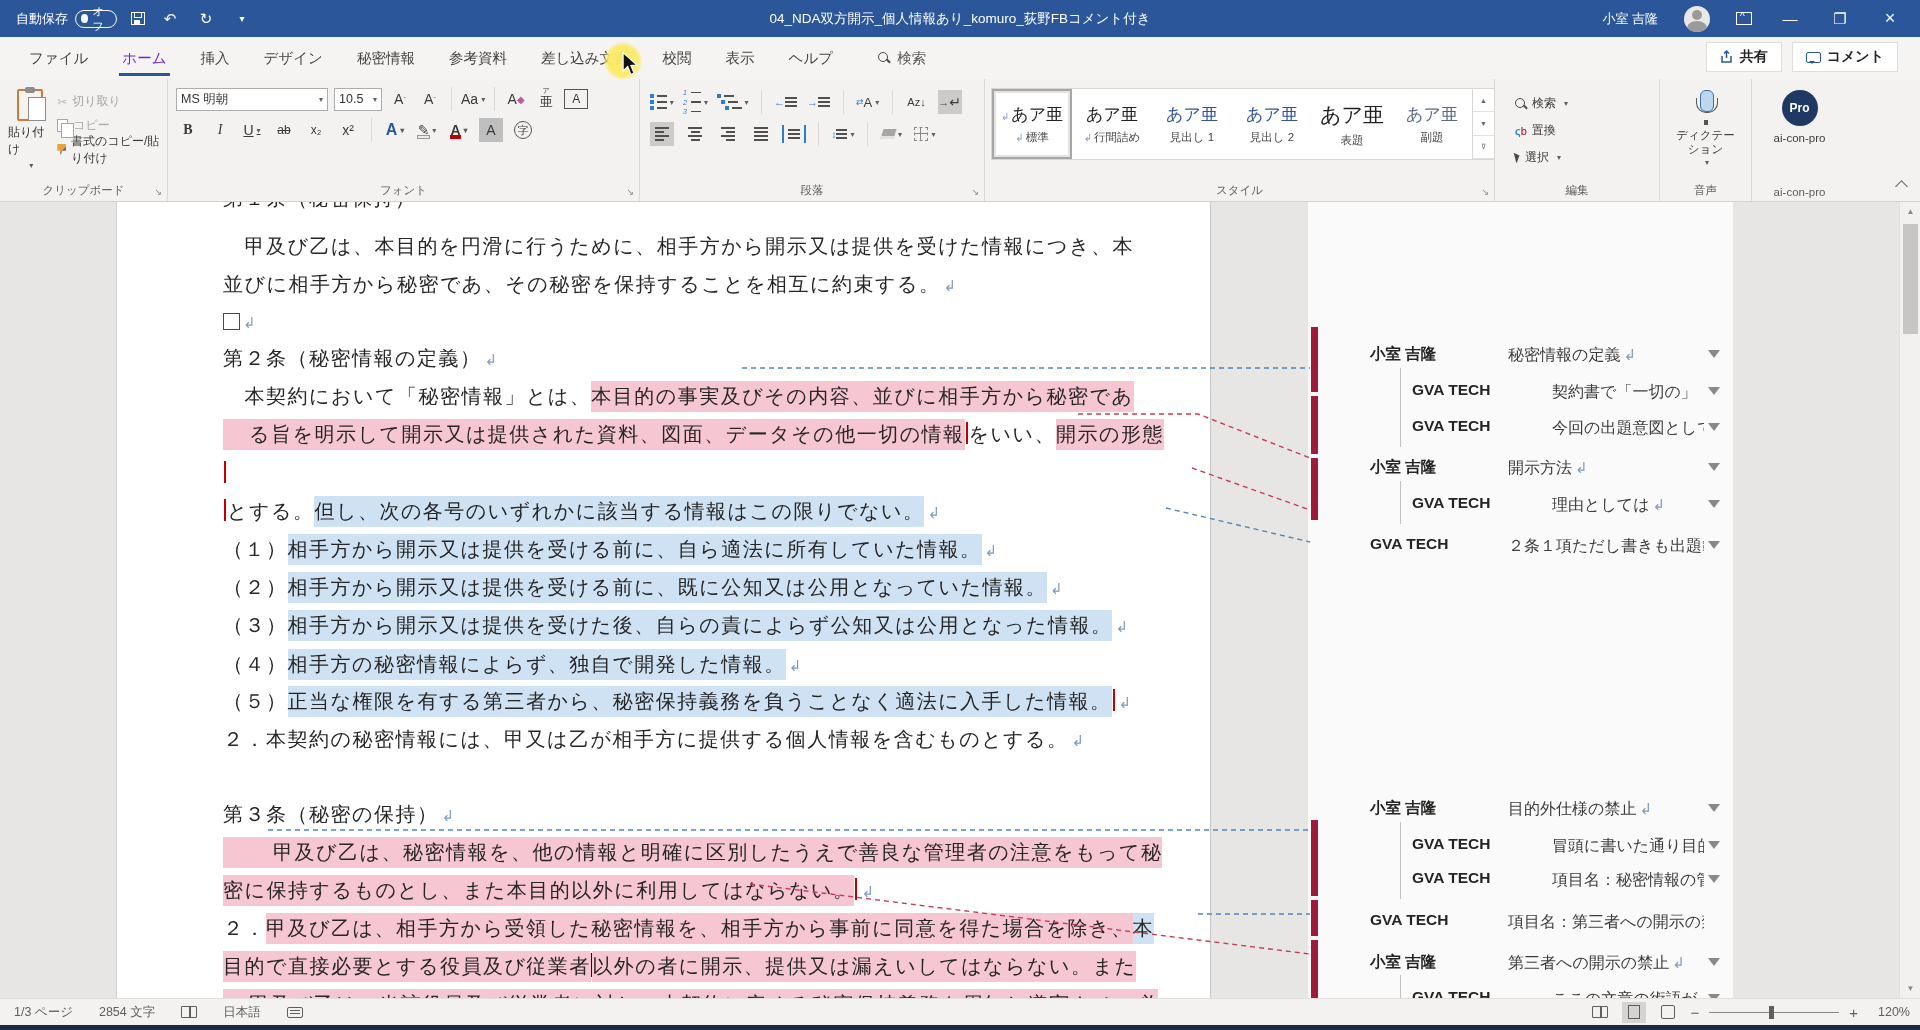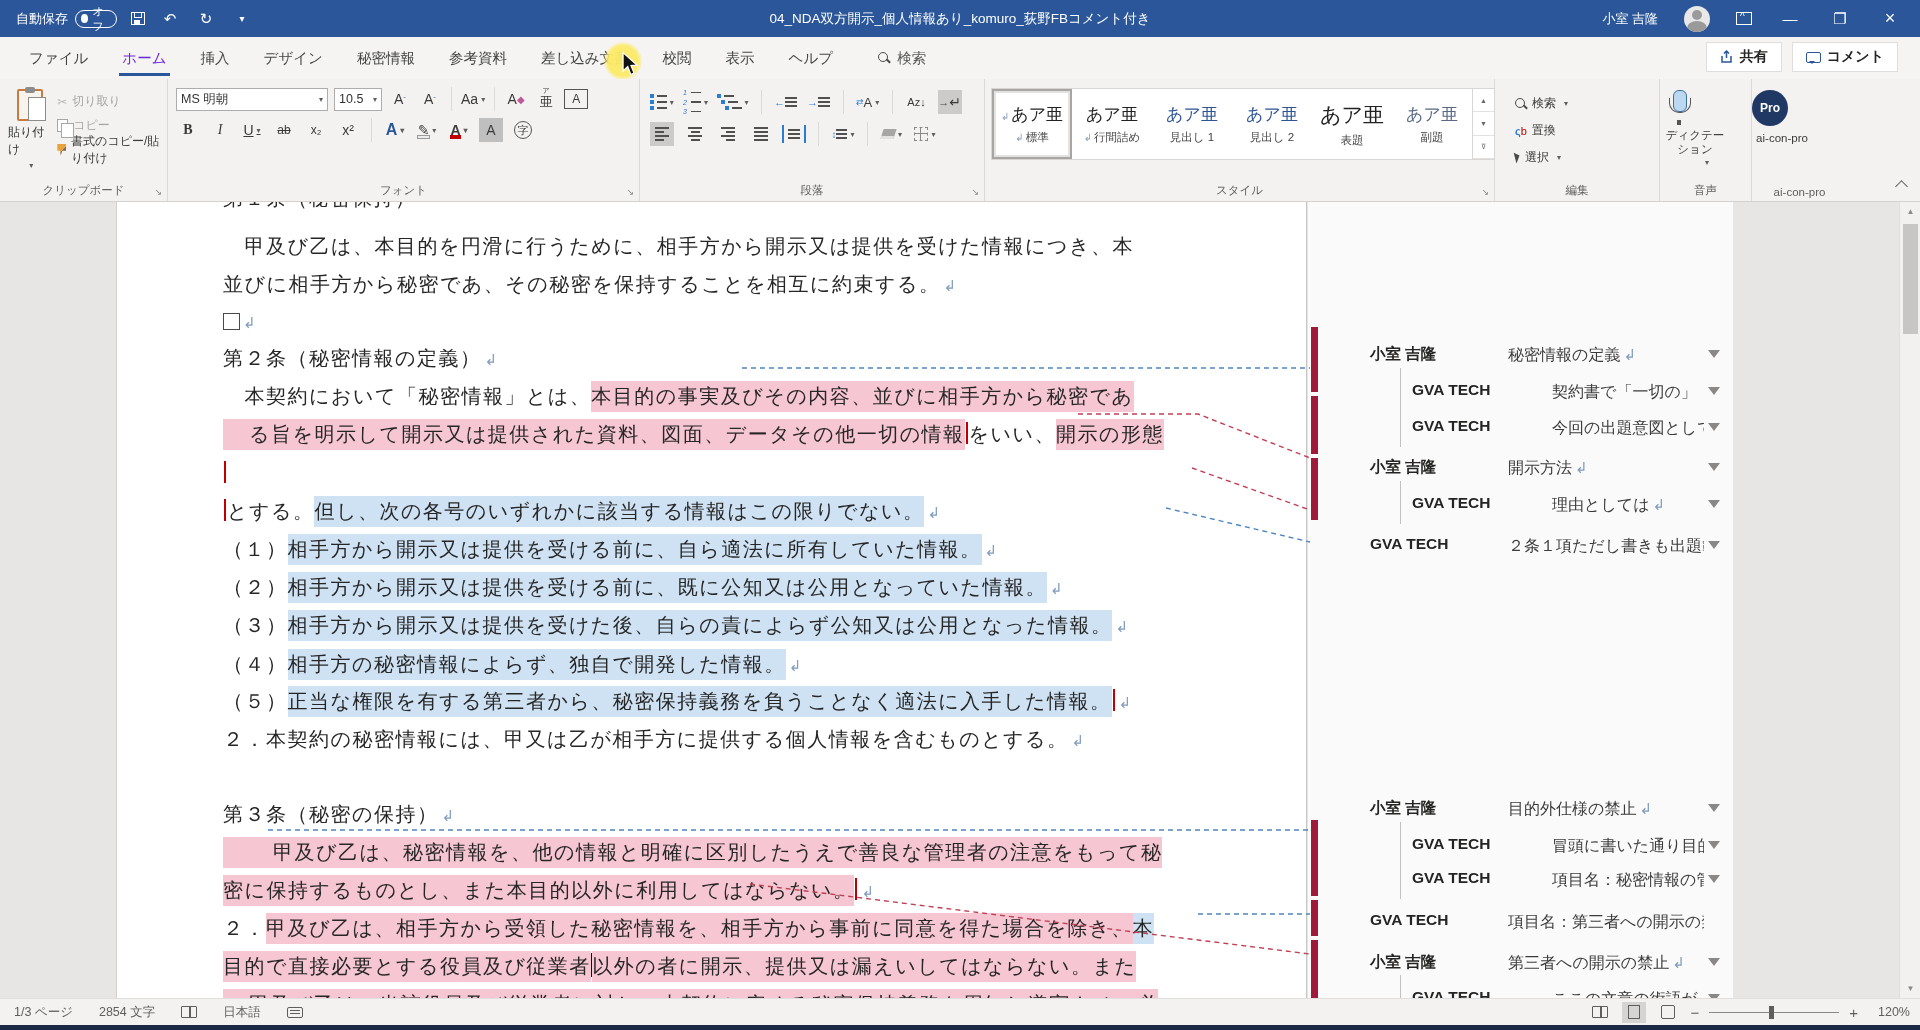--- a/index.html
+++ b/index.html
@@ -102,26 +102,26 @@
   .mag:after { content:""; position:absolute; left:8px; top:8px; width:5px; height:1.6px; background:#4a4a4a; transform:rotate(45deg); }
   .selarrow { width:0; height:0; border-left:5px solid #4a4a4a; border-top:4px solid transparent; border-bottom:7px solid transparent; transform:rotate(-15deg); display:inline-block; }
   .repl { font-size:11px; }
   .repl b { color:#2b7cd3; } .repl i { color:#c00000; font-style:normal; }
   
   .mic { width:38px; height:40px; position:relative; }
   .mic:before { content:""; position:absolute; left:13px; top:2px; width:12px; height:20px; background:#bcd8f0; border:1.5px solid #3b6ea5; border-radius:6px; }
   .mic:after { content:""; position:absolute; left:9px; top:10px; width:20px; height:14px; border:1.5px solid #555; border-top:none; border-radius:0 0 10px 10px; }
   .mic u { position:absolute; left:17px; bottom:3px; width:4px; height:5px; background:#555; text-decoration:none; }
   .procircle { width:36px; height:36px; border-radius:50%; background:#1f3864; color:#fff; font-size:12px; font-weight:bold; display:flex; align-items:center; justify-content:center; }
-  .vbtn { display:flex; flex-direction:column; font-size:11.5px; color:#3b3a39; line-height:14px; text-align:center; }
+  .vbtn { display:flex; flex-direction:column; align-items:center; font-size:11.5px; color:#3b3a39; line-height:14px; text-align:center; }
   .collapse-chev { position:absolute; right:14px; bottom:10px; width:9px; height:9px; border-left:1.6px solid #605e5c; border-top:1.6px solid #605e5c; transform:rotate(45deg); }
 
   
   .workspace { position:absolute; left:0; top:202px; width:1920px; height:796px; background:#e7e6e5; overflow:hidden; }
-  .page { position:absolute; left:116px; top:0; width:1191px; height:796px; background:#fff; border-left:1px solid #d2d0ce; border-right:1px solid #c8c6c4; overflow:hidden; }
+  .page { position:absolute; left:116px; top:0; width:1095px; height:796px; background:#fff; border-left:1px solid #d2d0ce; border-right:1px solid #c8c6c4; overflow:hidden; }
   .markup-area { position:absolute; left:1308px; top:0; width:425px; height:796px; background:#fbfafa; }
   .doc-line { position:absolute; left:106px; right:20px; height:34px; font-family:"Liberation Serif",serif; font-size:20px; letter-spacing:1.5px; color:#262626; white-space:nowrap; line-height:32px; }
   .hl { padding:4px 0 5px; }
   .hl.pink { background:#f6c6d2; }
   .hl.blue { background:#cfe2f4; }
   .hl.pad { padding-left:26px; }
   .hl.padlg { padding-left:50px; }
   .pilcrow { color:#7f9bbd; font-size:15px; margin-left:3px; font-family:"Liberation Sans",sans-serif; }
   .insbar { display:inline-block; width:2px; height:22px; background:#c00000; vertical-align:-3px; margin:0 1px; }
   .caret-mark { display:inline-block; width:1.5px; height:24px; background:#111; vertical-align:-4px; }

